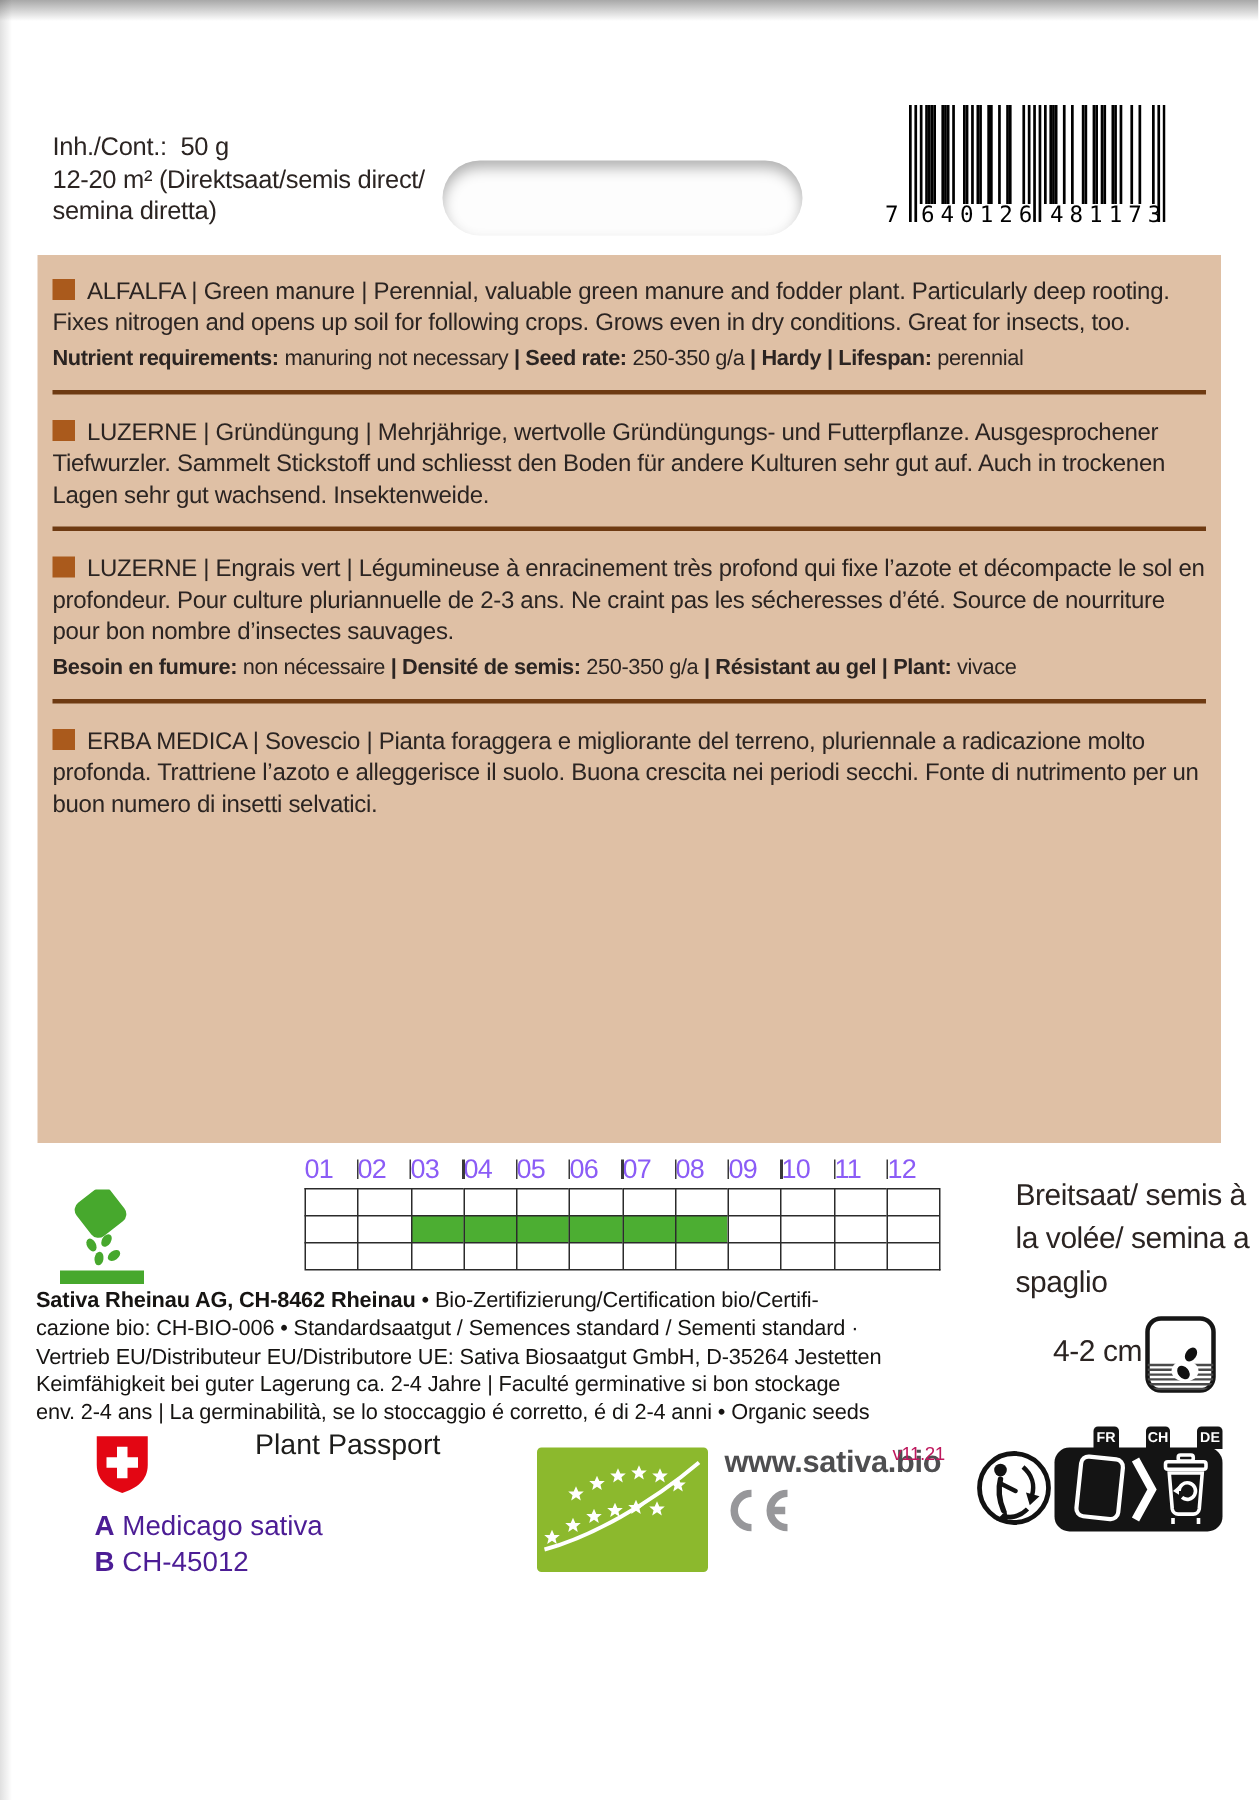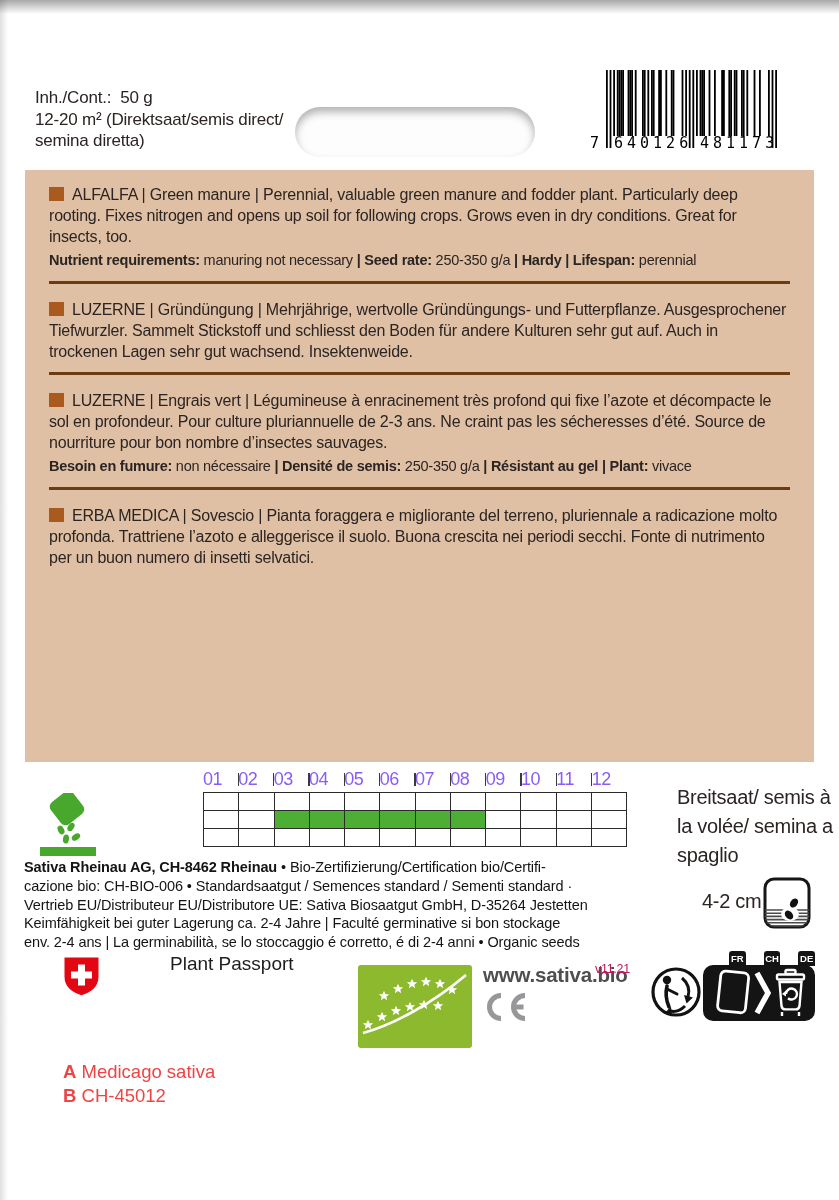--- a/index.html
+++ b/index.html
@@ -22,21 +22,21 @@
   .euro-slot{left:295px;top:107px;width:240px;height:50px;border-radius:25px;background:#fdfdfd;
     box-shadow:inset 0 5px 9px rgba(0,0,0,.30),inset 0 -2px 3px rgba(255,255,255,.95),0 1px 0 rgba(255,255,255,.9)}
 
   .barcode{left:588px;top:70px;width:210px;height:95px}
   .barcode svg{position:absolute;left:18px;top:0}
   .bc-digit{position:absolute;top:64px;font-family:"DejaVu Sans Mono",monospace;font-size:15px;color:#000;background:transparent}
   .bc-d1{left:2px}
   .bc-d2{left:26px;width:74px;text-align:center;letter-spacing:4px}
   .bc-d3{left:112px;width:74px;text-align:center;letter-spacing:4px}
 
-  .panel{left:25px;top:170px;width:789px;height:592px;background:var(--panel);padding:8px 24px}
+  .panel{left:25px;top:170px;width:789px;height:592px;background:var(--panel);padding:8px 10px}
   .lang-block{padding-top:6px}
   .para{font-size:16px;line-height:21px;letter-spacing:-0.2px}
   .bullet{display:inline-block;width:15px;height:14px;background:var(--bullet);margin-right:8px;vertical-align:-1px}
   .lang-info{font-size:14.5px;line-height:21px;letter-spacing:-0.25px;margin-top:3px}
   .lang-info b{font-weight:700}
   .divider{height:3px;background:var(--divider);margin:10px 0 9px 0}
 
   .months{left:203px;top:769px;width:424px;height:23px;display:grid;grid-template-columns:repeat(12,1fr)}
   .month{position:relative;text-align:left;font-size:18px;letter-spacing:-0.5px;color:#8b5cf6}
   .month + .month::before{content:"";position:absolute;left:-0.75px;top:4px;width:1.5px;height:13px;background:#3a3a3a}
@@ -49,21 +49,21 @@
   .broadcast{left:677px;top:783px;width:156px;font-size:20px;line-height:29px;white-space:pre-line;letter-spacing:-0.3px}
   .depth-label{left:702px;top:890px;font-size:20px;letter-spacing:-0.3px}
   .depth-icon{left:763px;top:877px}
 
   .company{left:24px;top:858px;width:680px;font-size:14.5px;line-height:18.8px;letter-spacing:-0.1px;color:#161412}
   .company b{font-weight:700}
   .company div{white-space:nowrap}
 
   .swiss-shield{left:63px;top:956px}
   .pp-label{left:170px;top:953px;font-size:19px;color:#1d1d1b}
-  .pp-lines{left:63px;top:1060px;font-size:18.5px;line-height:24px;color:#ef4444}
+  .pp-lines{left:63px;top:1005px;font-size:18.5px;line-height:24px;color:#4c1d95}
   .pp-lines b{font-weight:700}
 
   .eu-logo{left:358px;top:965px;width:114px;height:83px;background:var(--eu-green);border-radius:3px}
   .site{left:483px;top:963px;font-size:20.5px;font-weight:700;color:var(--gray-site);letter-spacing:-0.2px}
   .ce{left:483px;top:993px}
   .version{left:595px;top:962px;font-size:12.5px;color:#be185d;letter-spacing:-0.3px}
 
   .triman{left:650px;top:966px}
   .disposal{left:703px;top:951px;width:112px}
   .disposal-tabs{display:flex;gap:18px;margin-left:26px}

